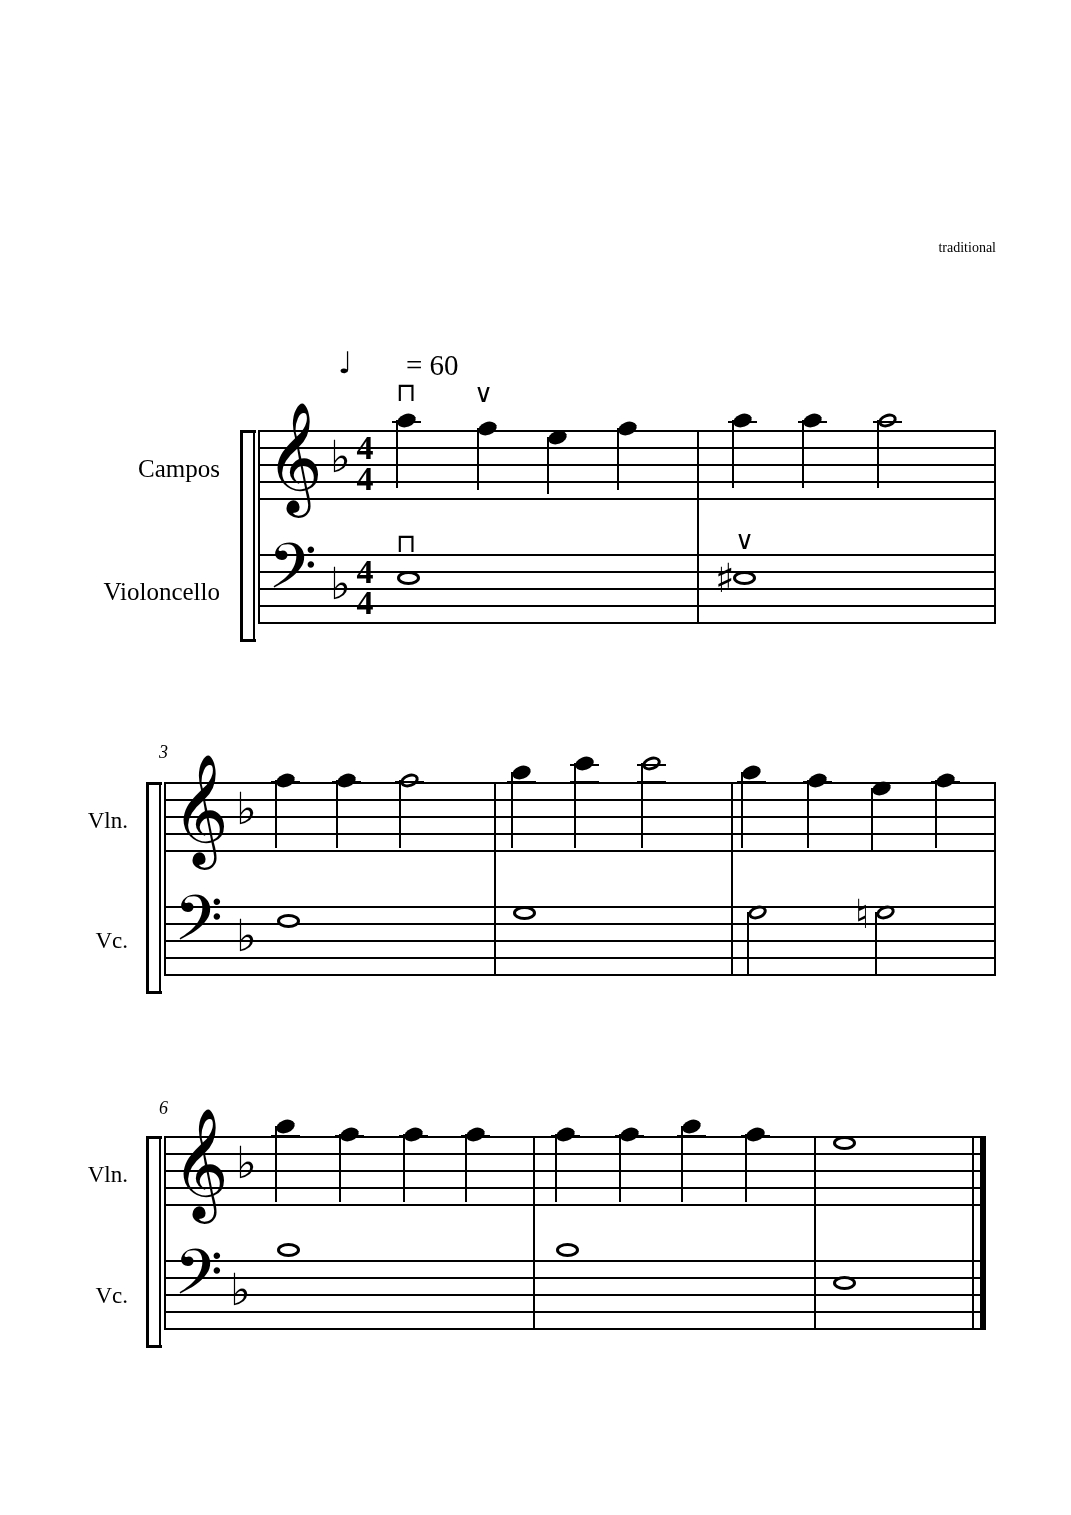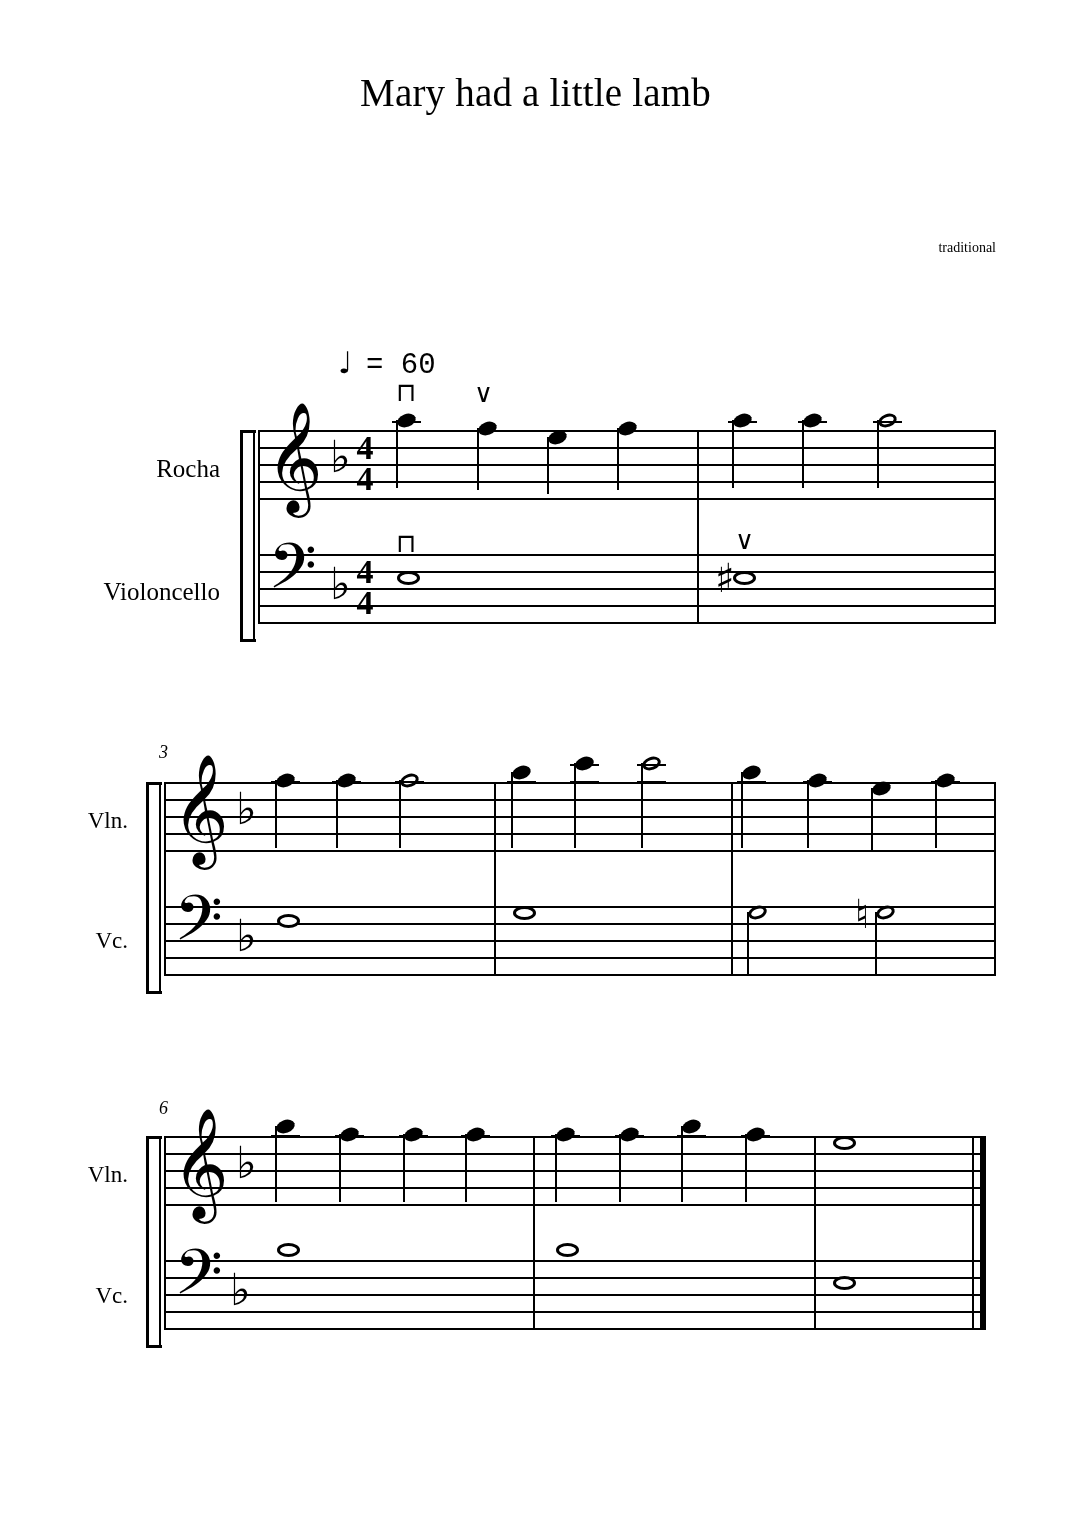--- a/index.html
+++ b/index.html
@@ -100,22 +100,23 @@
     text-align: center;
   }
   .tempo-note {
     position: absolute;
     font-family: "DejaVu Sans", sans-serif;
     font-size: 30px;
     line-height: 1;
   }
   .tempo-text {
     position: absolute;
-    font-family: Liberation Mono, monospace;
+    font-family: Liberation Serif, serif;
     font-size: 29px;
+    margin-left: 40px;
   }
   .measure-num {
     position: absolute;
     font-family: "Liberation Serif", serif;
     font-style: italic;
     font-size: 18px;
   }
   
   .notehead {
     position: absolute;
@@ -165,36 +166,35 @@
   }
   .bowing.down {
     font-family: "Liberation Serif", serif;
   }
 </style>
 </head>
 <body>
 
 <div class="page">
 
-  <div class="title">Mary had a little lamb</div>
   <div class="composer">traditional</div>
 
   <div class="system" style="left:0; top:0; width:1071px; height:700px;">
 
     <div class="tempo-note" style="left:338px; top:348px;">♩</div>
     <div class="tempo-text" style="left:366px; top:349px;">= 60</div>
 
     <div class="sys-brace">
       <div class="brace-line" style="left:240px; top:430px; height:212px;"></div>
       <div class="brace-line" style="left:240px; top:430px; width:16px; height:3px;"></div>
       <div class="brace-line" style="left:240px; top:639px; width:16px; height:3px;"></div>
       <div class="brace-line" style="left:253px; top:430px; height:212px; width:2px;"></div>
     </div>
 
-    <div class="part-label" style="left:60px; top:455px; width:160px;">Rocha</div>
+    <div class="part-label" style="left:60px; top:455px; width:160px;">Campos</div>
     <div class="part-label" style="left:30px; top:578px; width:190px;">Violoncello</div>
 
     <div class="staff" style="left:258px; top:430px; width:738px; height:68px;">
       <div class="staff-line" style="top:0px;   width:738px;"></div>
       <div class="staff-line" style="top:17px;  width:738px;"></div>
       <div class="staff-line" style="top:34px;  width:738px;"></div>
       <div class="staff-line" style="top:51px;  width:738px;"></div>
       <div class="staff-line" style="top:68px;  width:738px;"></div>
     </div>
     <div class="clef treble" style="left:266px; top:409px;">𝄞</div>

